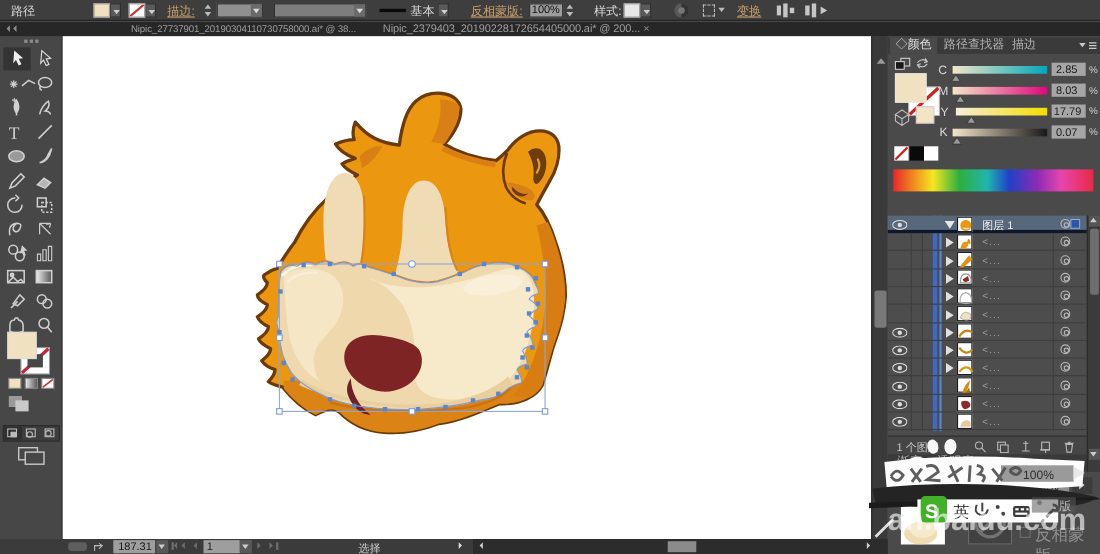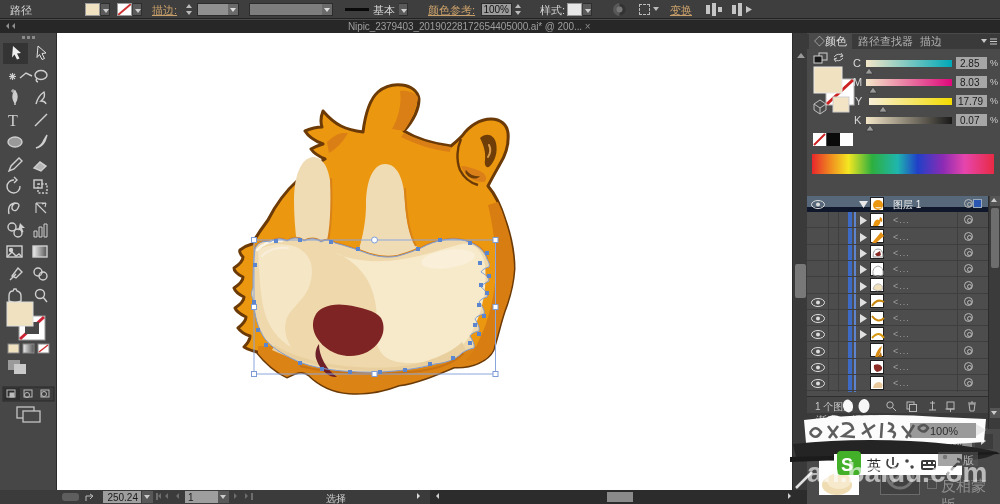--- a/index.html
+++ b/index.html
@@ -61,21 +61,21 @@
   </div>
   <div class="grayfield" style="left:197px;top:3px;width:42px">
         <div class="da"></div>
       </div>
   <div class="grayfield" style="left:249px;top:3px;width:84px;background:#7d7d7d">
         <div class="da"></div>
       </div>
   <div class="abs" style="left:345px;top:8px;width:24px;height:2.5px;background:#0a0a0a"></div>
   <div class="lbl" style="left:373px">基本</div>
   <div class="ddarrow" style="left:399px;top:3px"></div>
-  <div class="lbl" style="left:428px;color:#caa06a;text-decoration:underline">颜色参考:</div>
+  <div class="lbl" style="left:428px;color:#caa06a;text-decoration:underline">反相蒙版:</div>
   <div class="grayfield" style="left:481px;top:3px;width:31px;background:#9c9c9c;color:#111;font-size:10px;text-align:right;line-height:11px;padding-right:2px">100%</div>
   <div class="abs" style="left:513px;top:2px;width:10px;height:15px"><svg width="10" height="15">
           <path d="M2 6 L5 2 L8 6 Z M2 9 L5 13 L8 9 Z" fill="#bbb"></path>
         </svg></div>
   <div class="lbl" style="left:540px">样式:</div>
   <div class="swatchbox" style="left:567px;top:3px;background:#e8e8e8"></div>
   <div class="ddarrow" style="left:583px;top:3px"></div>
   <div class="abs" style="left:612px;top:2px"><svg width="15" height="15">
           <circle cx="7.5" cy="7.5" r="6.5" fill="#585858"></circle>
           <path d="M7.5 1 A6.5 6.5 0 0 1 7.5 14" fill="#333"></path>
@@ -89,20 +89,21 @@
           <rect x="6" y="0" width="4" height="13"></rect>
           <rect x="12" y="4" width="4" height="5"></rect>
     <rect x="26" y="2" width="4" height="9"></rect>
           <rect x="32" y="0" width="4" height="13"></rect>
           <path d="M40 3 l6 3.5 l-6 3.5 z"></path>
   </svg></div>
 </div>
 <div class="abs" id="tabbar">
   <div class="tr-l" style="left:6px;top:3px;border-width:3px;border-right-color:#909090"></div>
       <div class="tr-l" style="left:12px;top:3px;border-width:3px;border-right-color:#909090"></div>
+  <div class="tab" style="left:115px;width:210px;font-size:8.8px;letter-spacing:-0.1px">Nipic_27737901_20190304110730758000.ai* @ 38... </div>
   <div class="tab" style="left:344px;width:248px;font-size:10px;letter-spacing:-0.1px">Nipic_2379403_20190228172654405000.ai* @ 200... <span style="color:#8a8a8a">×</span></div>
 </div>
 <div class="abs" id="toolbar">
 <svg width="57" height="457" viewBox="0 0 57 457">
   <g fill="#8a8a8a">
           <rect x="22" y="3" width="3" height="3"></rect>
           <rect x="27" y="3" width="3" height="3"></rect>
           <rect x="32" y="3" width="3" height="3"></rect>
         </g>
   <rect x="3" y="10" width="25" height="21" fill="#343434"></rect>
@@ -392,21 +393,21 @@
       <rect x="5" y="105" width="182" height="20" fill="url(#spec)"></rect>
     </svg>
   </div>
 
   <div class="abs" id="layers" style="left:0;top:163px;width:193px;height:233px;background:#4d4d4d">
     <div class="abs" style="left:21px;top:0;width:1px;height:196px;background:#3e3e3e"></div>
     <div class="abs" style="left:31px;top:0;width:1px;height:196px;background:#3e3e3e"></div>
     <div class="abs" style="left:41px;top:0;width:4px;height:196px;background:#3d6ac4"></div>
     <div class="abs" style="left:47px;top:0;width:2px;height:196px;background:#5d83cf"></div>
     <div class="abs" style="left:150px;top:0;width:1px;height:196px;background:#3e3e3e"></div>
-    <div class="abs" style="left:0;top:0.0px;width:181px;height:16px;background:#566879;border-bottom:5px solid #0f172a">
+    <div class="abs" style="left:0;top:0.0px;width:181px;height:16px;background:#566879;border-bottom:3px solid #0f172a">
           <svg style="position:absolute;left:4px;top:4px" width="14" height="9">
             <ellipse cx="7" cy="4.5" rx="6.5" ry="4" fill="none" stroke="#dcdcdc"></ellipse>
             <circle cx="7" cy="4.5" r="2" fill="#dcdcdc"></circle>
           </svg>
           <svg style="position:absolute;left:52px;top:5px" width="10" height="8">
             <path d="M0 0 L9 0 L4.5 7 Z" fill="#e8e8e8"></path>
           </svg>
           <div class="thumb" style="left:63px;top:0.5px;background:#fff"><svg width="14" height="14">
               <circle cx="7" cy="7" r="5" fill="#ec9710"></circle>
               <path d="M4 9 a4 3 0 0 0 7 0 z" fill="#f3e4c2"></path>
@@ -599,21 +600,21 @@
           <div class="tr-d" style="left:1px;top:3px;border-width:3.5px;border-top-width:4px"></div>
         </div>
     <div class="abs" style="left:2px;top:12px;width:8px;height:60px;background:#6e6e6e;border-radius:2px"></div>
   </div>
 </div>
 <div class="abs" id="status">
   <div class="abs" style="left:62px;top:3px;width:17px;height:8px;background:#5e5e5e;border-radius:3px"></div>
   <svg style="position:absolute;left:85px;top:2px" width="12" height="10">
         <path d="M1 9 L1 4 L7 4 M5 2 L8 4 L5 7" stroke="#bbb" fill="none"></path>
       </svg>
-  <div class="abs" style="left:103px;top:1px;width:38px;height:12px;background:#9e9e9e;color:#1a1a1a;text-align:right;padding:1px 3px 0 0">250.24</div>
+  <div class="abs" style="left:103px;top:1px;width:38px;height:12px;background:#9e9e9e;color:#1a1a1a;text-align:right;padding:1px 3px 0 0">187.31</div>
   <div class="abs" style="left:142px;top:1px;width:11px;height:12px;background:#585858">
         <div class="tr-d" style="left:2px;top:4px;border-width:3.5px;border-top-width:4px"></div>
       </div>
   <div class="tr-l" style="left:158px;top:3px;border-width:3.5px;border-right-color:#6d6d6d"></div>
       <div class="abs" style="left:156px;top:3px;width:1.5px;height:7px;background:#6d6d6d"></div>
       <div class="tr-l" style="left:165px;top:3px;border-width:3.5px;border-right-color:#6d6d6d"></div>
       <div class="tr-l" style="left:176px;top:3px;border-width:3.5px;border-right-color:#6d6d6d"></div>
   <div class="abs" style="left:185px;top:1px;width:33px;height:12px;background:#9e9e9e;color:#1a1a1a;padding:1px 0 0 3px">1</div>
   <div class="abs" style="left:218px;top:1px;width:11px;height:12px;background:#585858">
         <div class="tr-d" style="left:2px;top:4px;border-width:3.5px;border-top-width:4px"></div>

